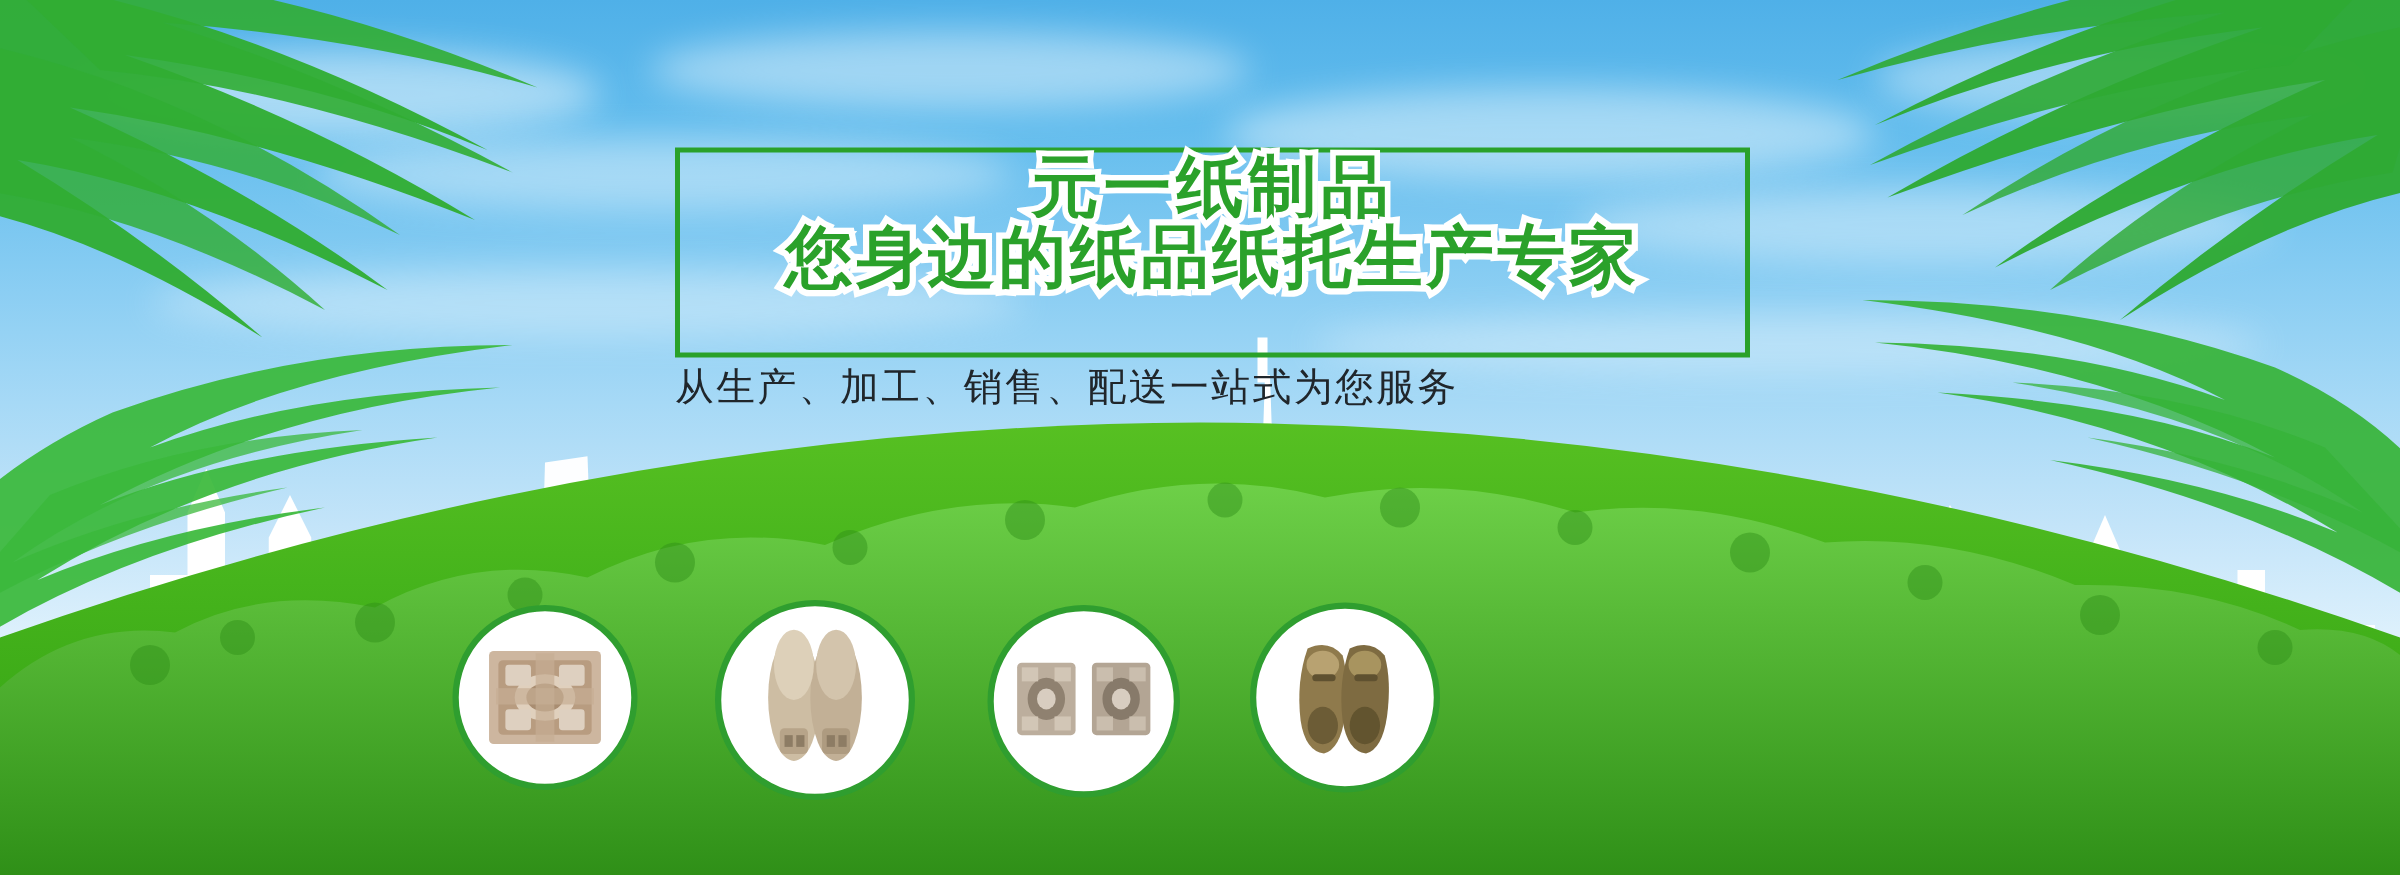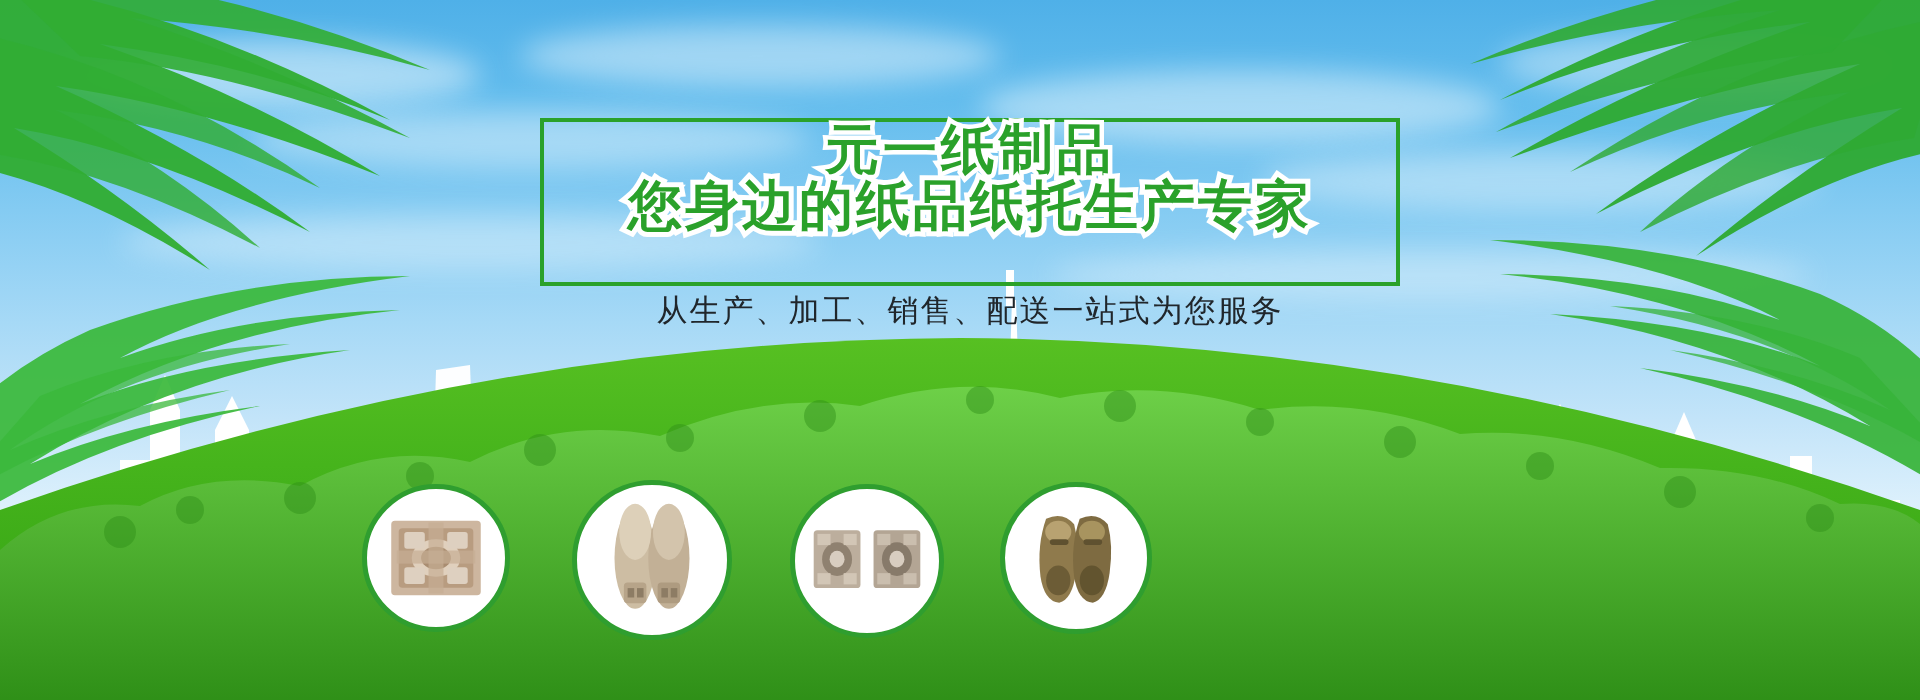--- a/index.html
+++ b/index.html
@@ -91,21 +91,21 @@
     position:absolute; left:0; top:78px; width:860px;
     font-family:"DejaVu Sans", sans-serif;
     font-size:54px; line-height:72px; font-weight:bold;
     color:#2aa12a;
     letter-spacing:3px;
     -webkit-text-stroke:10px #ffffff;
     paint-order:stroke fill;
   }
   .subtitle{
     position:absolute; left:540px; top:288px;
-    width:860px; text-align:center;
+    width:860px; 
     font-family:"DejaVu Sans", sans-serif;
     font-size:31px; line-height:44px; font-weight:normal;
     color:#20262b;
     letter-spacing:2px;
   }
 
   
   .circles{
     position:absolute; left:0; bottom:0; width:1920px; height:300px;
   }

